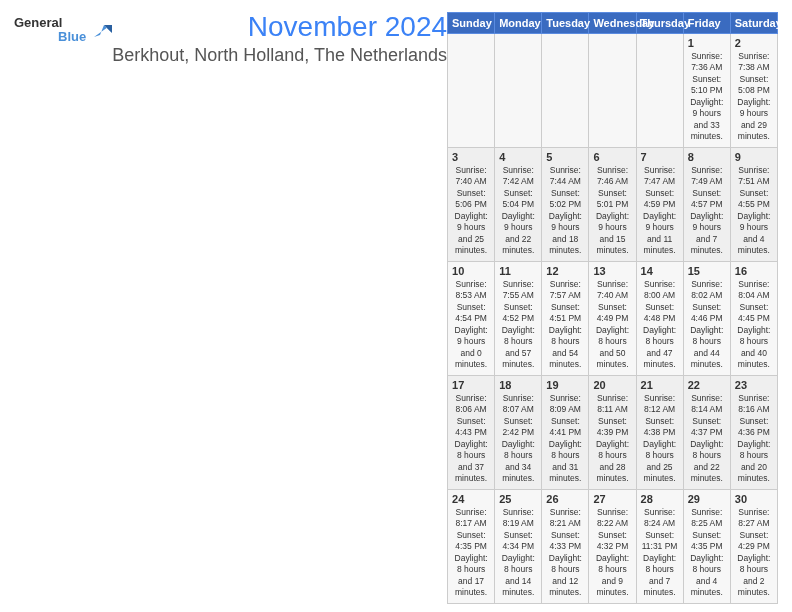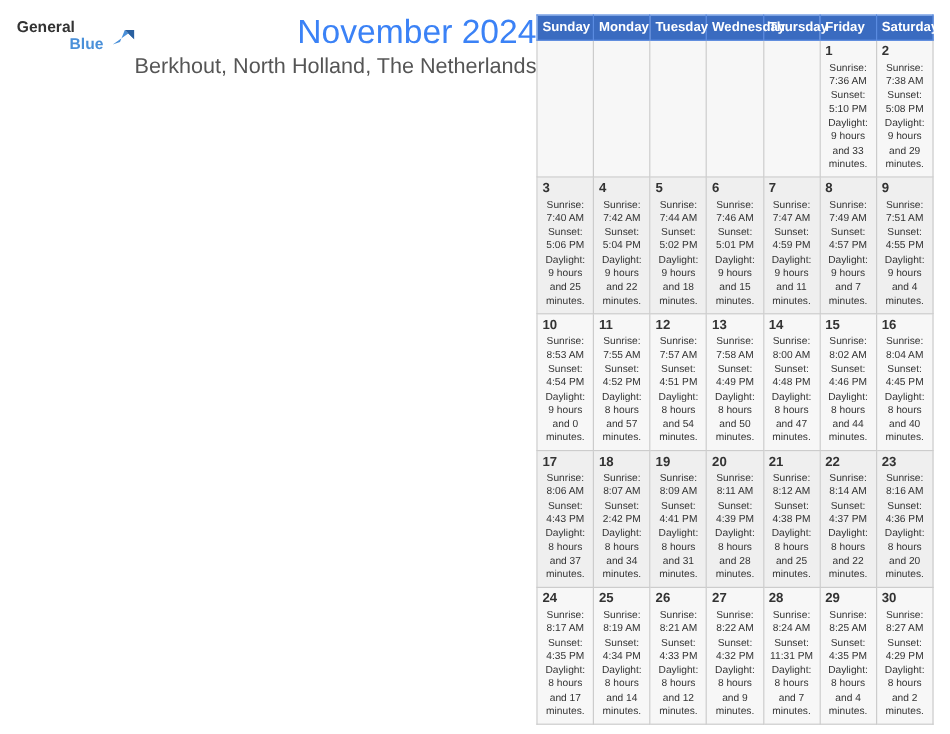--- a/index.html
+++ b/index.html
@@ -228,21 +228,21 @@
 Daylight: 8 hours and 57 minutes.</div>
             </td>
             <td>
               <span class="day-num">12</span>
               <div class="day-info">Sunrise: 7:57 AM
 Sunset: 4:51 PM
 Daylight: 8 hours and 54 minutes.</div>
             </td>
             <td>
               <span class="day-num">13</span>
-              <div class="day-info">Sunrise: 7:58 AM
+              <div class="day-info">Sunrise: 7:40 AM
 Sunset: 4:49 PM
 Daylight: 8 hours and 50 minutes.</div>
             </td>
             <td>
               <span class="day-num">14</span>
               <div class="day-info">Sunrise: 8:00 AM
 Sunset: 4:48 PM
 Daylight: 8 hours and 47 minutes.</div>
             </td>
             <td>

